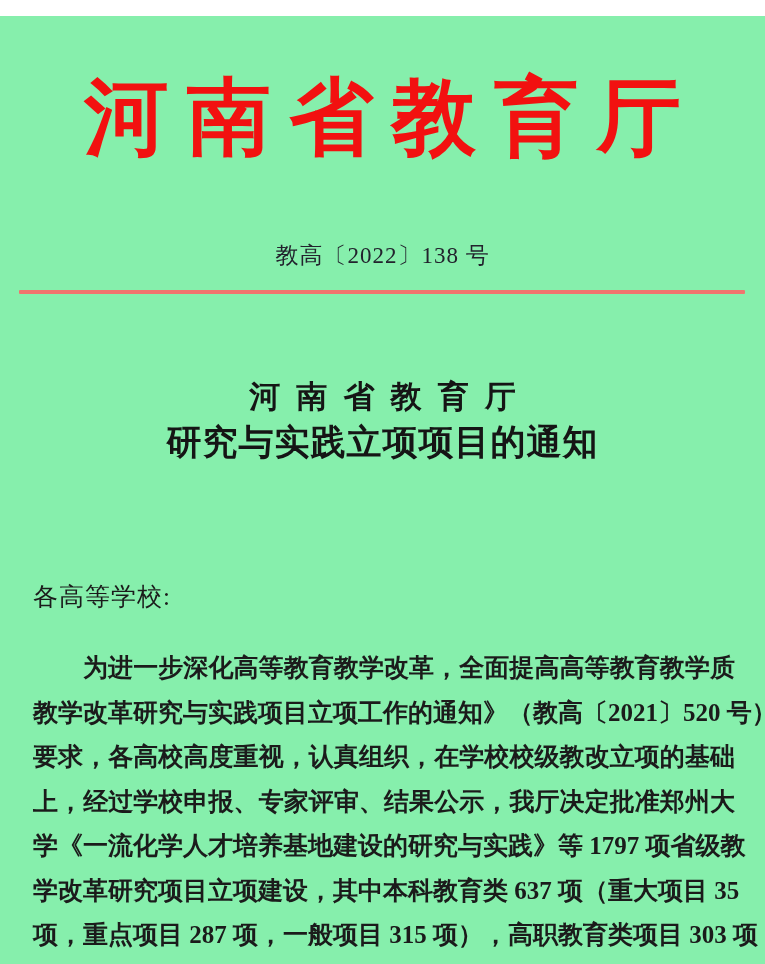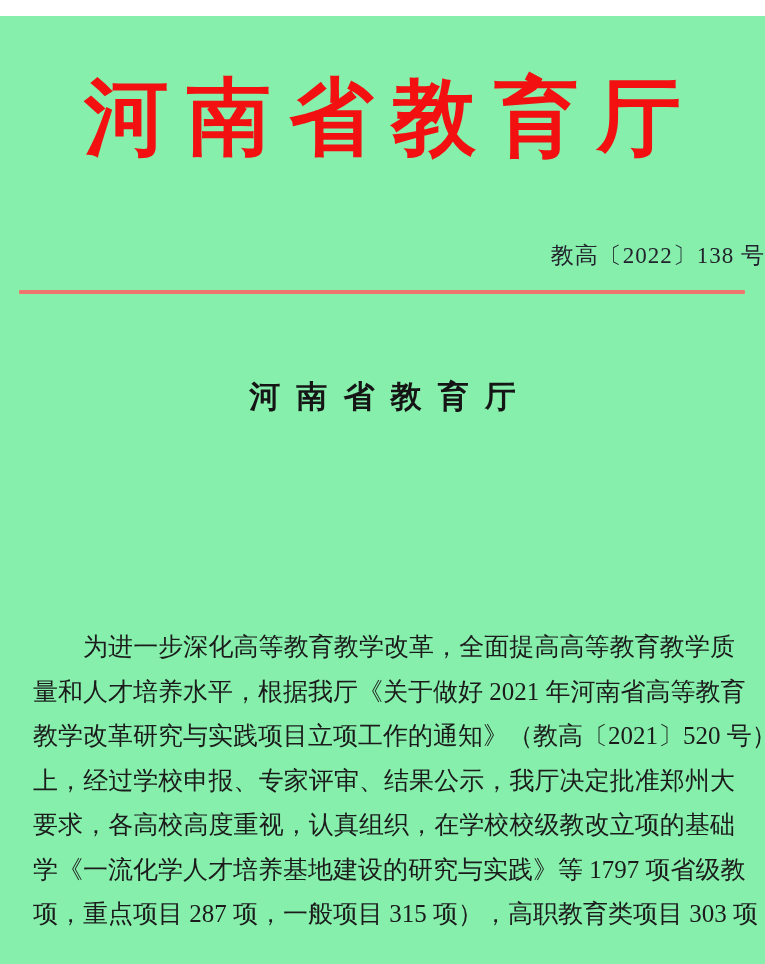--- a/index.html
+++ b/index.html
@@ -30,21 +30,21 @@
     letter-spacing: 0.22em;
     text-indent: 0.22em;
     white-space: nowrap;
   }
   
   .doc-number {
     position: absolute;
     top: 226px;
     left: 0;
     width: 100%;
-    text-align: right;
+    text-align: center;
     font-size: 23px;
     line-height: 28px;
     letter-spacing: 1px;
     color: #22232d;
   }
   
   .red-rule {
     position: absolute;
     top: 274px;
     left: 19px;
@@ -84,24 +84,25 @@
     top: 567px;
     left: 33px;
     font-size: 25px;
     line-height: 28px;
     letter-spacing: 1px;
     color: #1b1b1b;
   }
   
   .body-text {
     position: absolute;
-    top: 609px;
+    top: 630px;
     left: 33px;
     width: 702px;
     color: #1b1b1b;
+    font-weight: bold;
   }
   .bline {
     height: 44.5px;
     line-height: 44.5px;
     font-size: 25px;
     text-align: justify;
     text-align-last: justify;
     text-justify: inter-ideograph;
     white-space: nowrap;
     overflow: visible;
@@ -114,26 +115,28 @@
 <div class="page">
 
   <div class="letterhead">河南省教育厅</div>
 
   <div class="doc-number">教高〔2022〕138 号</div>
 
   <div class="red-rule"></div>
 
   <div class="doc-title">
     <div class="t1">河南省教育厅</div>
+    <div class="t2">研究与实践立项项目的通知</div>
   </div>
 
+  <div class="salutation">各高等学校:</div>
 
   <div class="body-text">
     <div class="bline indent">为进一步深化高等教育教学改革，全面提高高等教育教学质</div>
-    <div class="bline">量和人才培养水平，根据我厅《关于做好 2021 年河南省高等教育</div>
     <div class="bline">教学改革研究与实践项目立项工作的通知》（教高〔2021〕520 号）</div>
+    <div class="bline">要求，各高校高度重视，认真组织，在学校校级教改立项的基础</div>
     <div class="bline">上，经过学校申报、专家评审、结果公示，我厅决定批准郑州大</div>
-    <div class="bline">要求，各高校高度重视，认真组织，在学校校级教改立项的基础</div>
     <div class="bline">学《一流化学人才培养基地建设的研究与实践》等 1797 项省级教</div>
+    <div class="bline">学改革研究项目立项建设，其中本科教育类 637 项（重大项目 35</div>
     <div class="bline">项，重点项目 287 项，一般项目 315 项），高职教育类项目 303 项，</div>
   </div>
 
 </div>
 
 </body></html>

